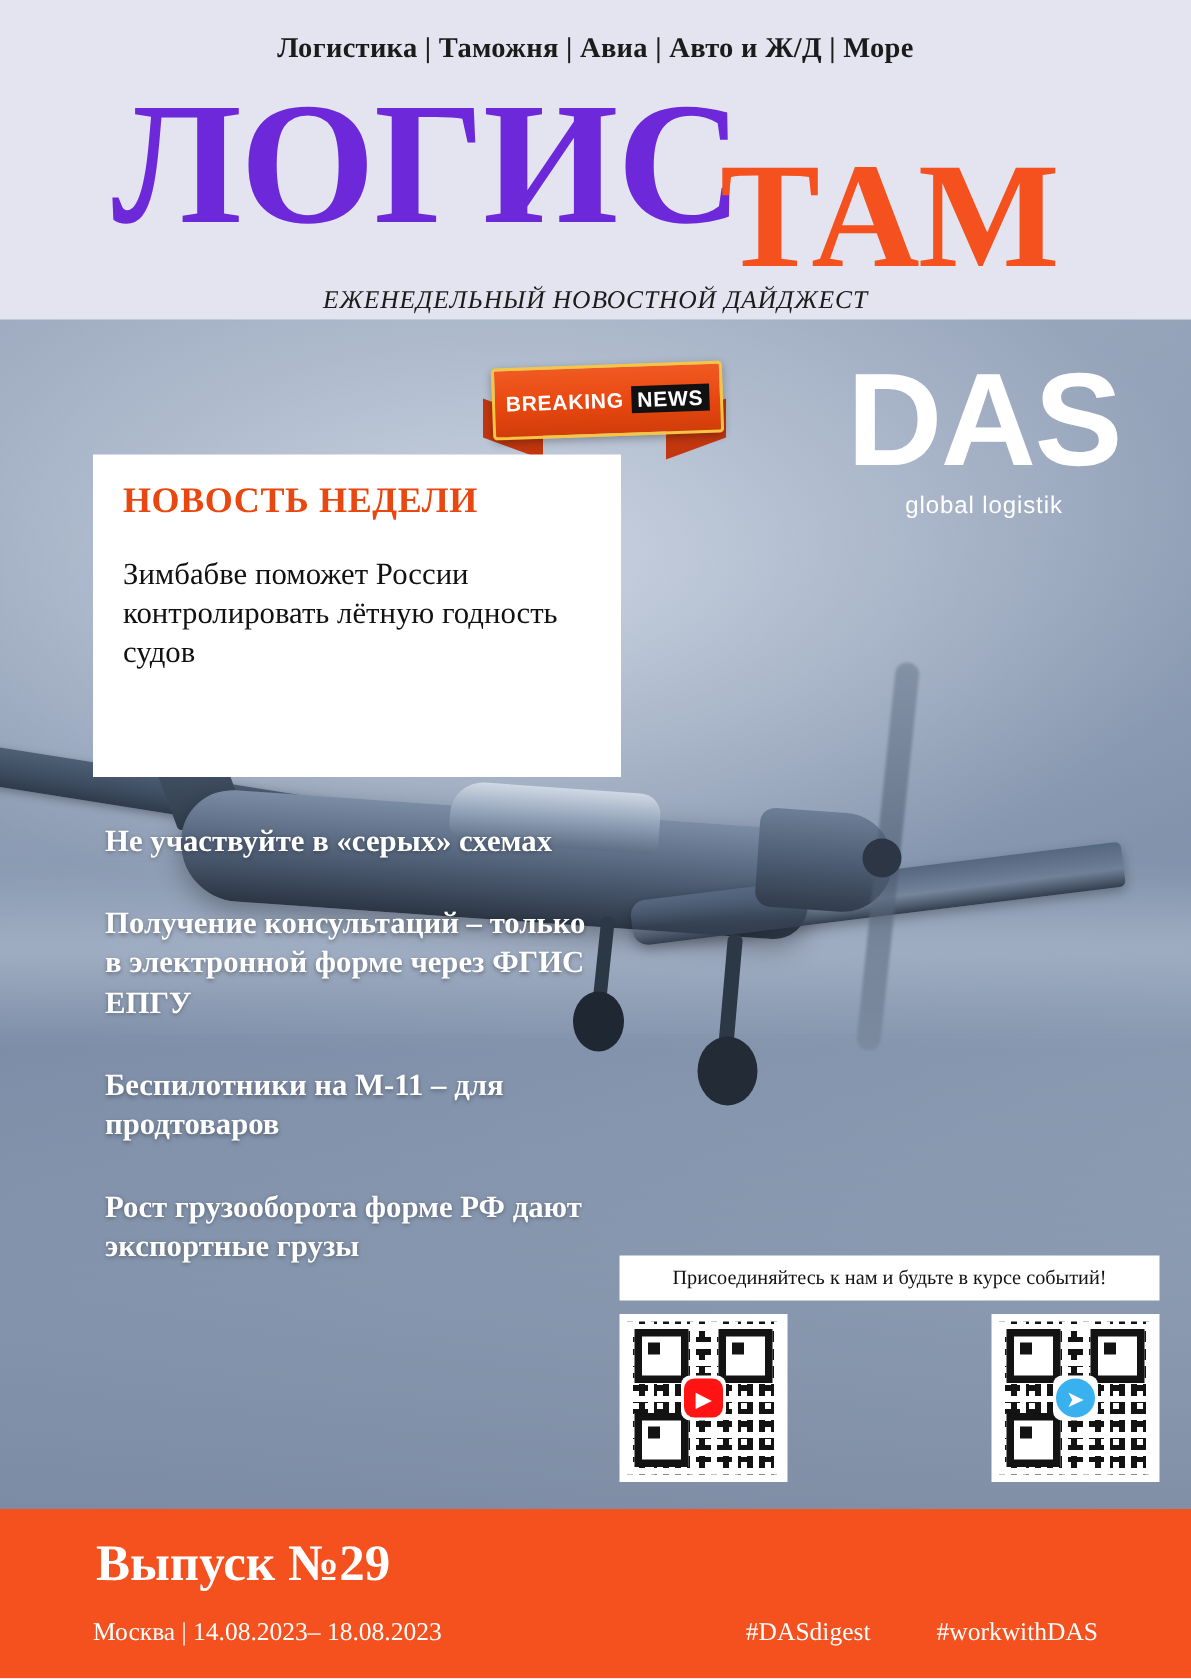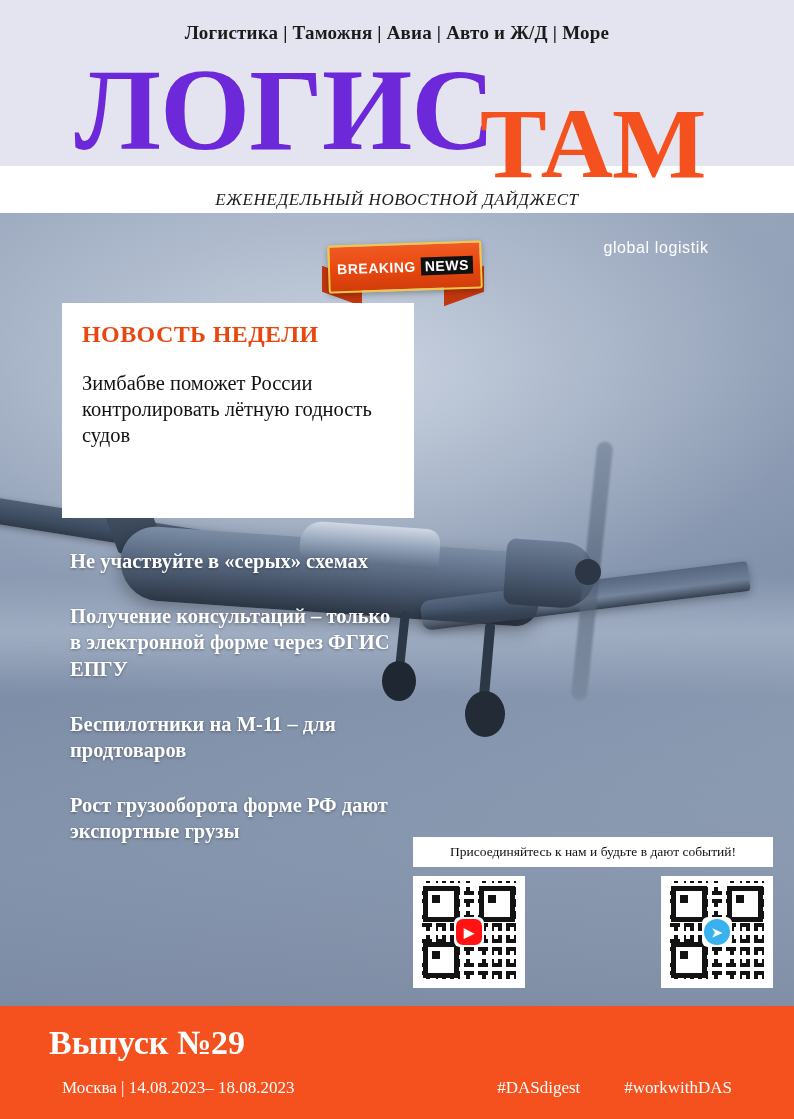--- a/index.html
+++ b/index.html
@@ -16,21 +16,21 @@
     height: 1119px;
     overflow: hidden;
     background: #ffffff;
   }
 
   
   .header {
     position: absolute;
     left: 0; top: 0;
     width: 794px;
-    height: 166px;
+    height: 213px;
     background: #e3e4ef;
     box-sizing: border-box;
   }
   .header-rubrics {
     position: absolute;
     left: 0; top: 22px;
     width: 794px;
     text-align: center;
     font-family: "Liberation Serif", serif;
     font-size: 19px;
@@ -404,21 +404,21 @@
   
   .footer {
     position: absolute;
     left: 0; top: 1006px;
     width: 794px;
     height: 113px;
     background: #f4511e;
   }
   .footer-issue {
     position: absolute;
-    left: 49px; top: 18px;
+    left: 64px; top: 18px;
     font-family: "Liberation Serif", serif;
     font-weight: bold;
     font-size: 34px;
     color: #ffffff;
   }
   .footer-meta {
     position: absolute;
     left: 62px; top: 72px;
     font-family: "Liberation Serif", serif;
     font-size: 17px;
@@ -476,32 +476,33 @@
         <span class="breaking-word alt">NEWS</span>
       </div>
     </div>
 
     <div class="news-box">
       <div class="news-box-title">НОВОСТЬ НЕДЕЛИ</div>
       <div class="news-box-headline">Зимбабве поможет России контролировать лётную годность судов</div>
     </div>
 
     <div class="das-logo">
+      <div class="das-word">DAS</div>
       <div class="das-tag">global logistik</div>
     </div>
 
     <div class="headlines">
       <div class="headline-item">Не участвуйте в «серых» схемах</div>
       <div class="headline-item">Получение консультаций – только в электронной форме через ФГИС ЕПГУ</div>
       <div class="headline-item">Беспилотники на М-11 – для продтоваров</div>
       <div class="headline-item">Рост грузооборота форме РФ дают экспортные грузы</div>
     </div>
 
     <div class="qr-cta">
-      <span class="qr-cta-text">Присоединяйтесь к нам и будьте в дают событий!</span>
+      <span class="qr-cta-text">Присоединяйтесь к нам и будьте в курсе событий!</span>
     </div>
     <div class="qr-row">
       <div class="qr-card">
         <div class="qr-code">
           <div class="qr-mask"></div>
           <div class="qr-eye tl"></div>
           <div class="qr-eye tr"></div>
           <div class="qr-eye bl"></div>
           <div class="qr-badge">
             <div class="qr-badge-inner yt">▶</div>

